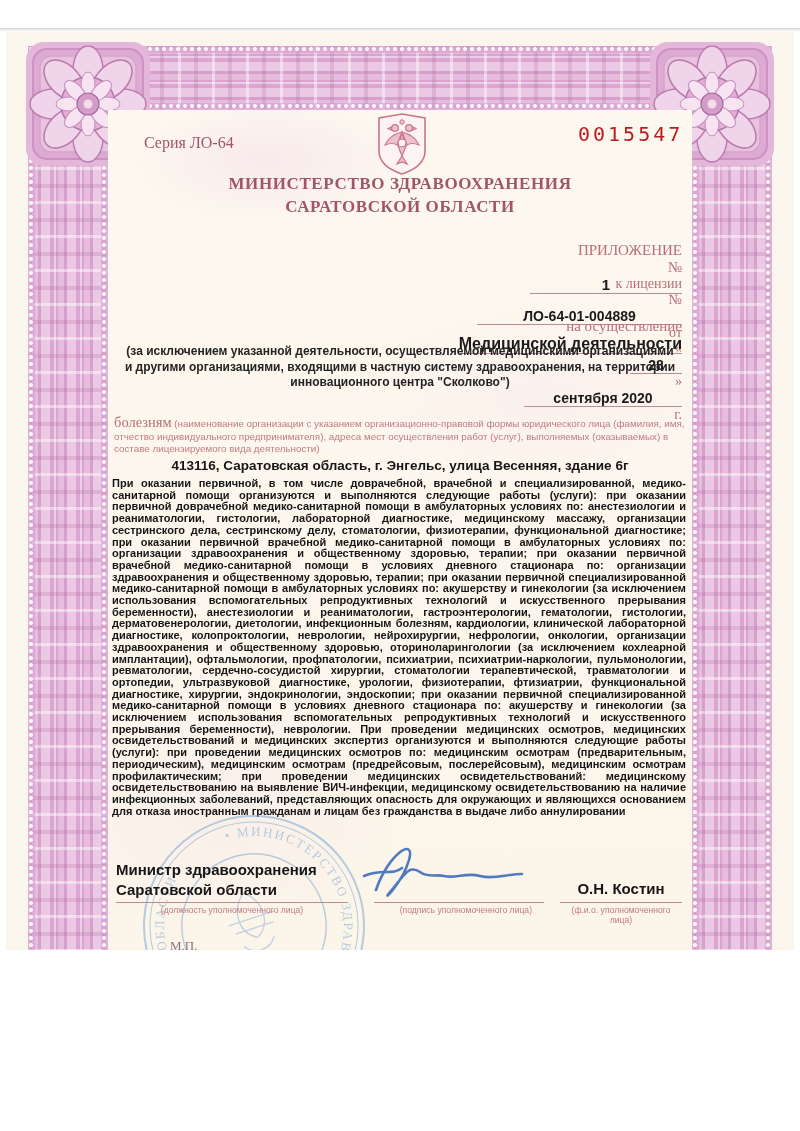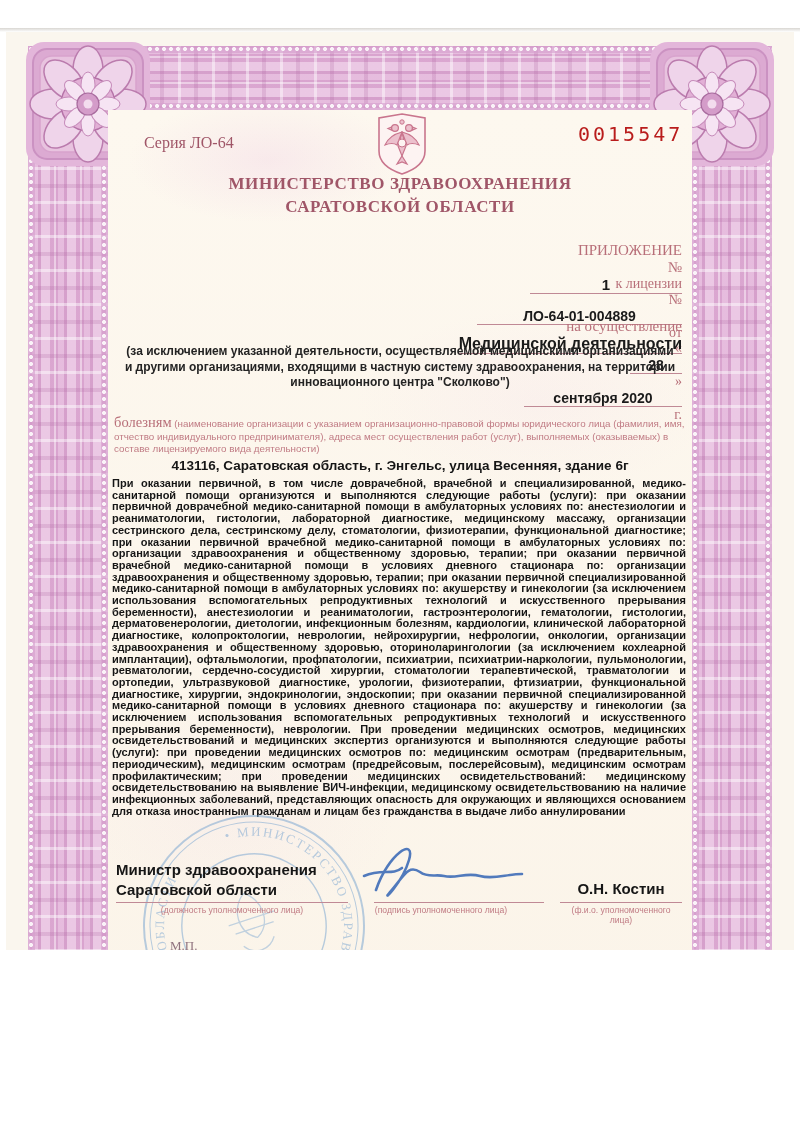--- a/index.html
+++ b/index.html
@@ -63,21 +63,21 @@
   .issued .flabel{font-size:14.5px;}
   .address{position:absolute;left:0;top:348px;width:584px;text-align:center;font-size:13.5px;font-weight:bold;color:#161616;}
   .body-text{position:absolute;left:4px;top:368px;width:574px;
     font-size:11px;line-height:11.7px;font-weight:bold;color:#161616;text-align:justify;}
 
   .sig-pos{position:absolute;left:8px;top:750px;font-size:15px;line-height:20px;font-weight:bold;color:#161616;}
   .sig-name{position:absolute;left:452px;top:770px;width:122px;text-align:center;font-size:15px;font-weight:bold;color:#161616;}
   .sig-line{position:absolute;top:792px;border-bottom:1px solid #c08995;height:0;}
   .sl1{left:8px;width:232px;} .sl2{left:266px;width:170px;} .sl3{left:452px;width:122px;}
   .sig-cap{position:absolute;top:795px;font-size:8.6px;color:#c07b84;text-align:center;}
-  .cap1{left:8px;width:232px;} .cap2{left:248px;width:170px;} .cap3{left:452px;width:122px;}
+  .cap1{left:8px;width:232px;} .cap2{left:254px;width:170px;text-align:right;} .cap3{left:452px;width:122px;}
   .mp{position:absolute;left:62px;top:828px;font-family:"Liberation Serif",serif;font-size:13px;color:#90737f;}
   .seal{position:absolute;left:30px;top:700px;opacity:.55;}
   .signature{position:absolute;left:238px;top:722px;}
   .footer-line{position:absolute;left:0;top:898px;width:584px;text-align:center;
     font-family:"Liberation Serif",serif;font-size:15px;color:#a05668;letter-spacing:.3px;}
   .fine-print{position:absolute;left:545px;top:1088px;font-size:6px;letter-spacing:1px;color:#b78dad;font-family:"DejaVu Sans Mono",monospace;}
 </style>
 </head>
 <body>
 

